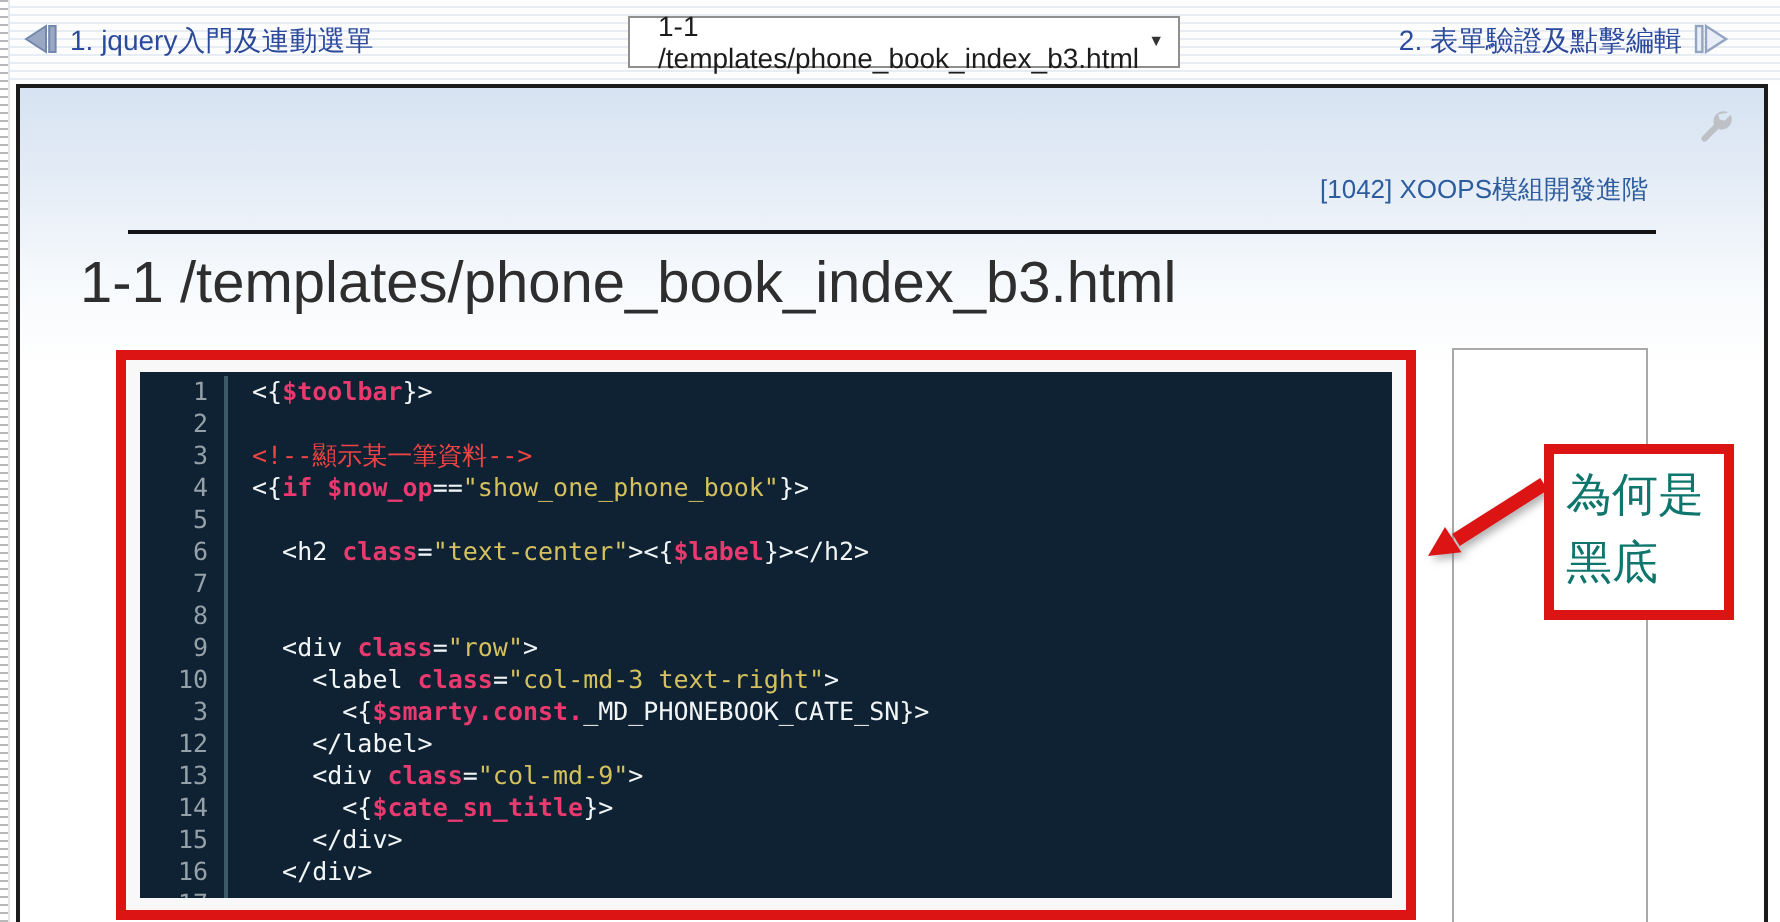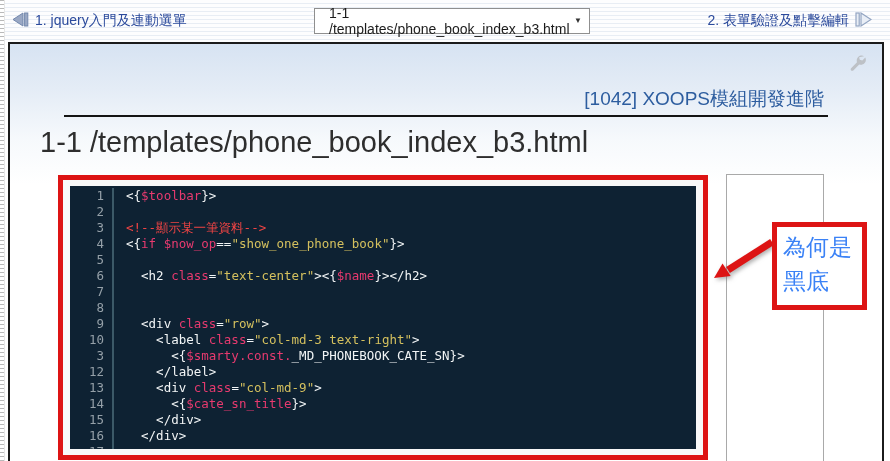--- a/index.html
+++ b/index.html
@@ -17,37 +17,37 @@
   
   .navbar{
     position:absolute;left:0;top:0;width:890px;height:42px;z-index:1;
     background:repeating-linear-gradient(to bottom,#fdfdfe 0 3px,#e8edf4 3px 4px);
   }
   .nav-link{
     position:absolute;top:12px;display:flex;align-items:center;gap:5px;
     color:var(--nav-link-blue,#2b4a9c);font-size:14px;cursor:pointer;white-space:nowrap;
   }
   .nav-prev{left:12px;}
-  .nav-next{right:18px;}
+  .nav-next{right:26px;}
   .file-select{
     position:absolute;left:314px;top:8px;width:276px;height:26px;box-sizing:border-box;
     background:#ffffff;border:1px solid #8f8f8f;display:flex;align-items:center;
     justify-content:space-between;padding:0 7px 0 14px;font-size:14px;color:#1c1c1c;
     cursor:pointer;
   }
   .caret{font-size:8px;color:#333;line-height:1;}
   
   .main-box{
     position:absolute;left:8px;top:42px;width:872px;height:425px;z-index:2;
     border:2px solid #1b1b1b;border-bottom:none;
     background:linear-gradient(to bottom,#d7e3f2 0px,#e4ecf6 45px,#f6f9fc 95px,#ffffff 140px);
   }
   .wrench{position:absolute;right:16px;top:10px;width:17px;height:17px;cursor:pointer;}
   .course-link{
-    position:absolute;top:42px;right:58px;font-size:19px;
+    position:absolute;top:42px;right:58px;font-size:13px;
     color:var(--link-blue,#2d5d9f);cursor:pointer;white-space:nowrap;
   }
   .rule{position:absolute;top:71px;left:54px;right:54px;height:2px;background:#141414;}
   .page-title{
     position:absolute;top:82px;left:30px;font-size:29px;font-weight:400;
     color:#2e2e2e;margin:0;white-space:nowrap;letter-spacing:0px;
   }
   
   .code-frame{
     position:absolute;left:48px;top:131px;width:650px;height:285px;box-sizing:border-box;
@@ -59,34 +59,34 @@
     background:var(--code-background,#0e2233);
     font-family:"DejaVu Sans Mono","Liberation Mono",monospace;
     font-size:12.5px;padding-top:2px;
   }
   .code-line{display:flex;height:16px;line-height:16px;white-space:pre;}
   .ln{
     flex:none;width:34px;text-align:right;padding-right:8px;margin-right:12px;
     color:#95a0a8;border-right:2px solid #3c5a68;
   }
   .tk-p{color:var(--token-default,#f2f5f6);}
-  .tk-v{color:var(--token-variable-pink,#e83a6f);}
+  .tk-v{color:var(--token-variable-pink,#e83a6f);font-weight:bold;}
   .tk-s{color:var(--token-string-yellow,#d4c05e);}
   .tk-c{color:#ef4444;}
   
   .empty-panel{
     position:absolute;left:716px;top:130px;width:96px;height:295px;
     border:1px solid #a9a9a9;background:#ffffff;z-index:2;
   }
   
   .callout{
     position:absolute;left:762px;top:178px;width:95px;height:88px;box-sizing:border-box;
     border:5px solid var(--annotation-red,#dd1414);background:#ffffff;z-index:5;
     font-family:"Liberation Serif","DejaVu Serif",serif;
-    font-size:23px;line-height:34px;color:#3b82f6;padding:4px 6px;
+    font-size:23px;line-height:34px;color:#0f766e;padding:4px 6px;
     word-break:break-all;
   }
   .arrow-svg{
     position:absolute;left:698px;top:184px;width:80px;height:62px;z-index:4;
     filter:drop-shadow(2px 2px 2px rgba(110,110,110,0.55));
   }
 </style>
 </head>
 <body>
 
@@ -134,21 +134,21 @@
     <h1 class="page-title">1-1 /templates/phone_book_index_b3.html</h1>
 
     <div class="code-frame">
       <div class="code-pre">
         <div>
             <div class="code-line"><span class="ln">1</span><span><span class="tk-p">&lt;{</span><span class="tk-v">$toolbar</span><span class="tk-p">}&gt;</span></span></div>
             <div class="code-line"><span class="ln">2</span><span></span></div>
             <div class="code-line"><span class="ln">3</span><span><span class="tk-c">&lt;!--顯示某一筆資料--&gt;</span></span></div>
             <div class="code-line"><span class="ln">4</span><span><span class="tk-p">&lt;{</span><span class="tk-v">if</span><span class="tk-p"> </span><span class="tk-v">$now_op</span><span class="tk-p">==</span><span class="tk-s">"show_one_phone_book"</span><span class="tk-p">}&gt;</span></span></div>
             <div class="code-line"><span class="ln">5</span><span></span></div>
-            <div class="code-line"><span class="ln">6</span><span><span class="tk-p">  &lt;h2 </span><span class="tk-v">class</span><span class="tk-p">=</span><span class="tk-s">"text-center"</span><span class="tk-p">&gt;&lt;{</span><span class="tk-v">$name</span><span class="tk-p">}&gt;&lt;/h2&gt;</span></span></div>
+            <div class="code-line"><span class="ln">6</span><span><span class="tk-p">  &lt;h2 </span><span class="tk-v">class</span><span class="tk-p">=</span><span class="tk-s">"text-center"</span><span class="tk-p">&gt;&lt;{</span><span class="tk-v">$label</span><span class="tk-p">}&gt;&lt;/h2&gt;</span></span></div>
             <div class="code-line"><span class="ln">7</span><span></span></div>
             <div class="code-line"><span class="ln">8</span></div>
             <div class="code-line"><span class="ln">9</span><span><span class="tk-p">  &lt;div </span><span class="tk-v">class</span><span class="tk-p">=</span><span class="tk-s">"row"</span><span class="tk-p">&gt;</span></span></div>
             <div class="code-line"><span class="ln">10</span><span><span class="tk-p">    &lt;label </span><span class="tk-v">class</span><span class="tk-p">=</span><span class="tk-s">"col-md-3 text-right"</span><span class="tk-p">&gt;</span></span></div>
             <div class="code-line"><span class="ln">3</span><span><span class="tk-p">      &lt;{</span><span class="tk-v">$smarty.const.</span><span class="tk-p">_MD_PHONEBOOK_CATE_SN}&gt;</span></span></div>
             <div class="code-line"><span class="ln">12</span><span><span class="tk-p">    &lt;/label&gt;</span></span></div>
             <div class="code-line"><span class="ln">13</span><span><span class="tk-p">    &lt;div </span><span class="tk-v">class</span><span class="tk-p">=</span><span class="tk-s">"col-md-9"</span><span class="tk-p">&gt;</span></span></div>
             <div class="code-line"><span class="ln">14</span><span><span class="tk-p">      &lt;{</span><span class="tk-v">$cate_sn_title</span><span class="tk-p">}&gt;</span></span></div>
             <div class="code-line"><span class="ln">15</span><span><span class="tk-p">    &lt;/div&gt;</span></span></div>
             <div class="code-line"><span class="ln">16</span><span><span class="tk-p">  &lt;/div&gt;</span></span></div>

